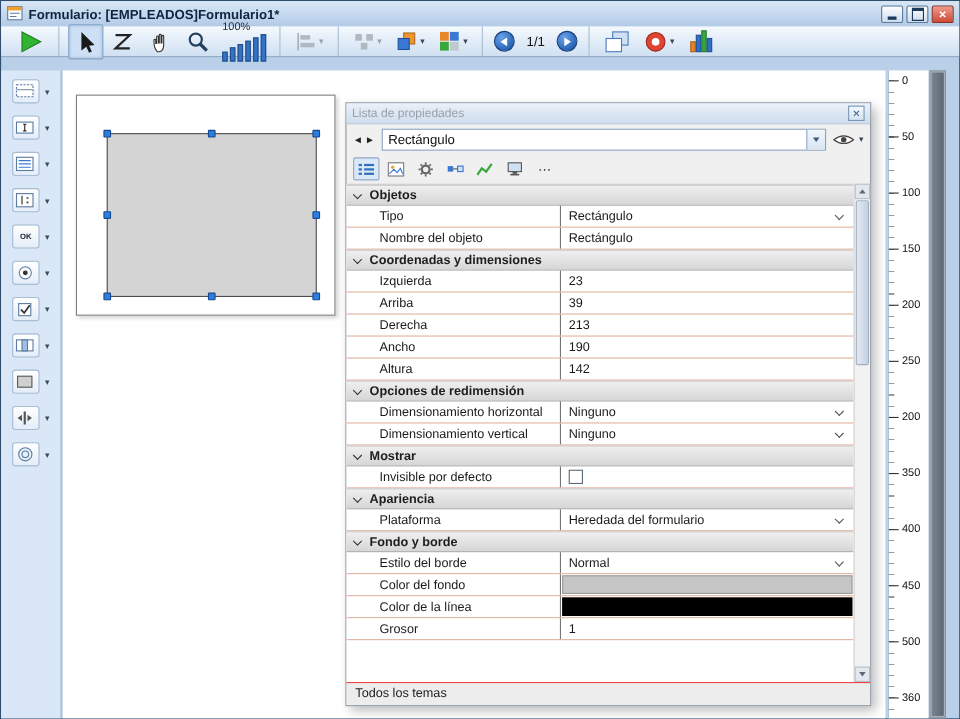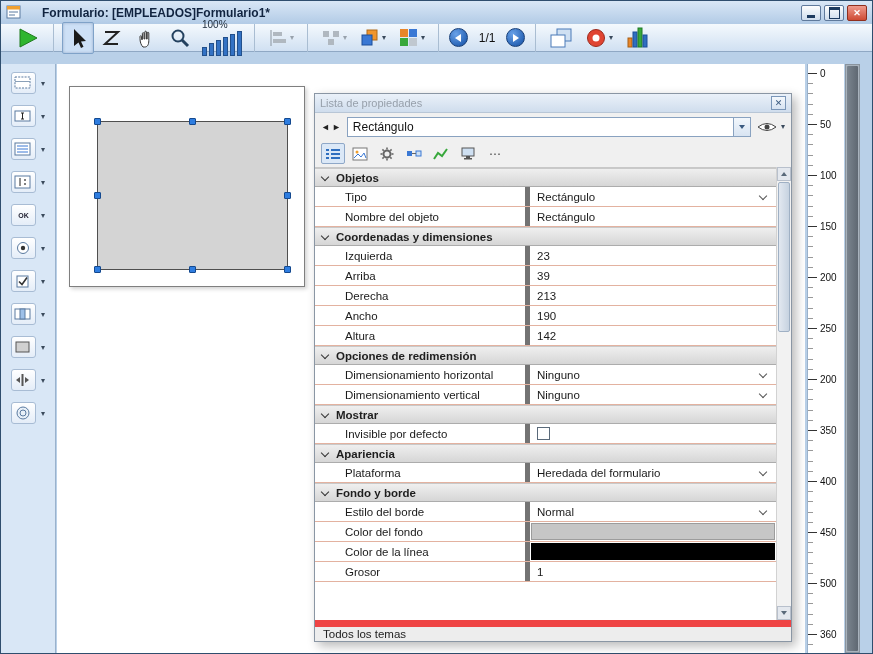--- a/index.html
+++ b/index.html
@@ -10,21 +10,21 @@
     background:#b9d0e8;
     position:relative;
     overflow:hidden;
     color:#111;
   }
   .window { position:absolute; inset:0; border:1px solid #2f4e6e; background:#b9d0e8; }
 
   
   .titlebar { position:absolute; top:0; left:0; right:0; height:23px;
     background:linear-gradient(#d9e7f6,#b2cbe6); display:flex; align-items:center;
-    padding:0 5px; gap:21px; }
+    padding:0 5px; gap:5px; }
   .title-text { flex:1; font-size:12px; font-weight:bold; color:#10233f; white-space:nowrap; overflow:hidden; }
   .winbtns { display:flex; gap:3px; }
   .winbtn { width:20px; height:16px; border:1px solid #5f7a9c; border-radius:2px;
     background:linear-gradient(#fdfefe,#cddcec); display:flex; align-items:center; justify-content:center;
     font-size:9px; color:#14304f; }
   .winbtn-min::before { content:""; width:8px; height:3px; background:#1c3a5e; margin-top:7px; }
   .winbtn-max::before { content:""; width:9px; height:8px; border:1px solid #1c3a5e; border-top-width:3px; }
   .winbtn.close { background:linear-gradient(#ef9a8c,#ce4b34); border-color:#8f2f1e; color:#fff; font-weight:bold; }
 
   
@@ -102,38 +102,38 @@
     border:1px solid transparent; border-radius:2px; font-size:12px; color:#444; }
   .ptab.selected { background:#dbe8f7; border-color:#8fa8c8; }
 
   .grid { position:absolute; top:73px; left:0; right:15px; bottom:21px; background:#fff;
     overflow:hidden; font-size:11.5px; color:#1a1a1a; border-top:1px solid #c8c8c8; }
   .psec { height:19px; background:linear-gradient(#efefef,#d6d6d6); border-top:1px solid #c9c9c9;
     border-bottom:1px solid #acacac; display:flex; align-items:center; font-weight:bold; color:#1e1e1e; }
   .chev { width:6px; height:6px; border-right:1.6px solid #333; border-bottom:1.6px solid #333;
     transform:rotate(45deg); margin:-2px 8px 0 7px; flex:none; }
   .prow { height:20px; display:flex; border-bottom:1px solid #e3b2a0; }
-  .plabel { width:215px; flex:none; padding-left:30px; display:flex; align-items:center; border-right:5px solid #737373; }
+  .plabel { width:195px; flex:none; padding-left:30px; display:flex; align-items:center; border-right:1px solid #737373; }
   .pval { flex:1; display:flex; align-items:center; padding-left:7px; position:relative; }
   .vdd { position:absolute; right:10px; top:6px; width:6px; height:6px;
     border-right:1.4px solid #555; border-bottom:1.4px solid #555; transform:rotate(45deg); }
   .pcheck { width:13px; height:13px; background:#fff; border:1px solid #5a6a7a; }
   .pswatch { position:absolute; inset:1px; }
   .swatch-gray { background:#c6c6c6; border:1px solid #9c9c9c; }
   .swatch-black { background:#000; }
   .pal-scroll { position:absolute; top:73px; right:0; width:15px; bottom:21px; background:#f2f2f2; border-left:1px solid #d2d2d2; }
   .ps-btn { position:absolute; left:0; right:0; height:14px; background:#e4e8ee; border:1px solid #b8c0cc;
     display:flex; align-items:center; justify-content:center; }
   .ps-up { top:0; } .ps-down { bottom:0; }
   .ps-up::before { content:""; border-left:3px solid transparent; border-right:3px solid transparent; border-bottom:4px solid #5a6a7a; }
   .ps-down::before { content:""; border-left:3px solid transparent; border-right:3px solid transparent; border-top:4px solid #5a6a7a; }
   .ps-thumb { position:absolute; left:1px; right:1px; top:15px; height:150px;
     background:linear-gradient(90deg,#e2e8f0,#c6d2e0); border:1px solid #9fb0c4; border-radius:2px; }
   .pal-footer { position:absolute; left:0; right:0; bottom:0; height:21px; background:#ededed;
-    border-top:7px solid #ef4444; display:flex; align-items:center; padding-left:8px; font-size:11.5px; color:#222; }
+    border-top:1px solid #ef4444; display:flex; align-items:center; padding-left:8px; font-size:11.5px; color:#222; }
 </style>
 </head>
 <body>
 
 <div class="window">
 
   <div class="titlebar">
     <svg width="15" height="15">
       <rect x="1" y="1" width="13" height="12" fill="#fff" stroke="#5a7aa0"></rect>
       <rect x="1" y="1" width="13" height="3.5" fill="#f0a030"></rect>

